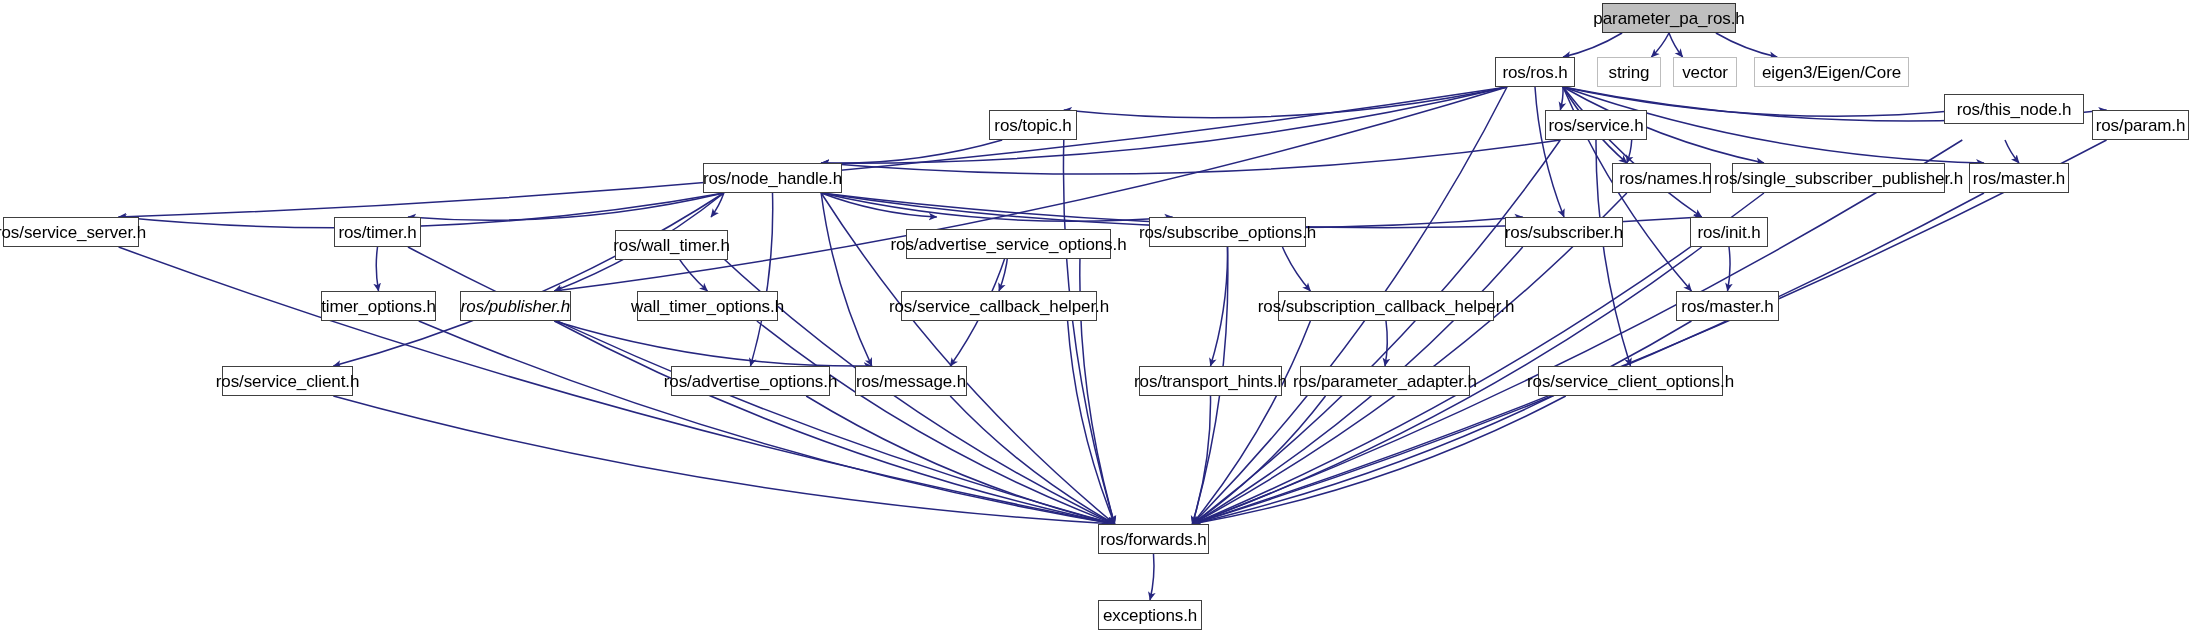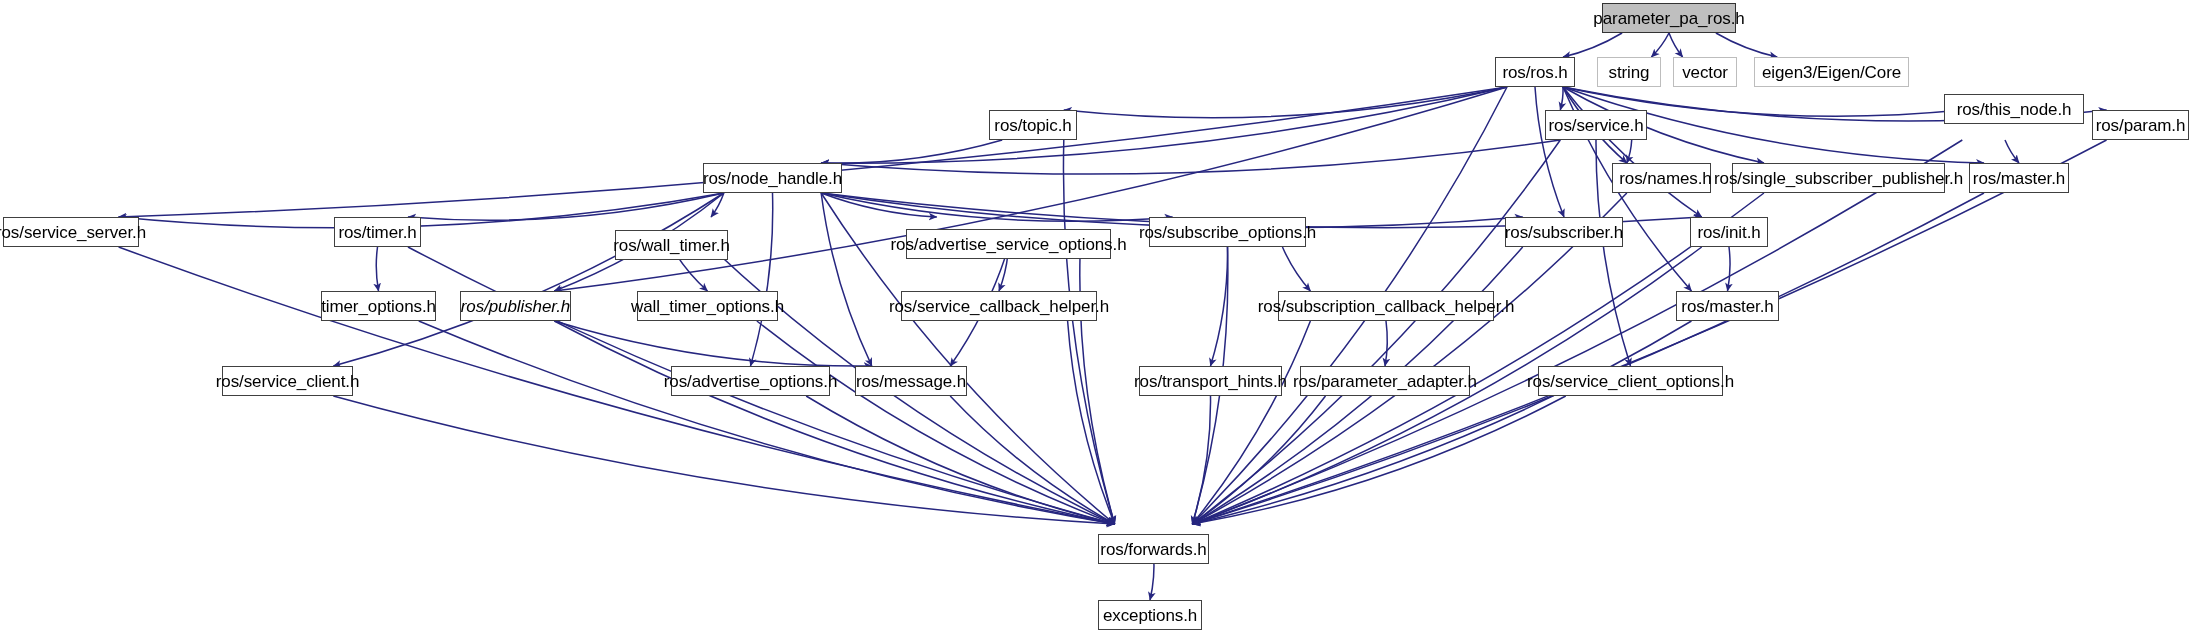--- a/index.html
+++ b/index.html
@@ -226,20 +226,20 @@
       </div>
       <div class="node" style="left: 1139px; top: 366px; width: 143px;">
         <span class="node-label">ros/transport_hints.h</span>
       </div>
       <div class="node" style="left: 1300px; top: 366px; width: 170px;">
         <span class="node-label">ros/parameter_adapter.h</span>
       </div>
       <div class="node" style="left: 1538px; top: 366px; width: 185px;">
         <span class="node-label">ros/service_client_options.h</span>
       </div>
-      <div class="node" style="left: 1098px; top: 524px; width: 111px; margin-top: 10px;">
+      <div class="node" style="left: 1098px; top: 524px; width: 111px;">
         <span class="node-label">ros/forwards.h</span>
       </div>
       <div class="node" style="left: 1098px; top: 600px; width: 104px;">
         <span class="node-label">exceptions.h</span>
       </div>
     </div>
 </div>
 
 </body></html>

